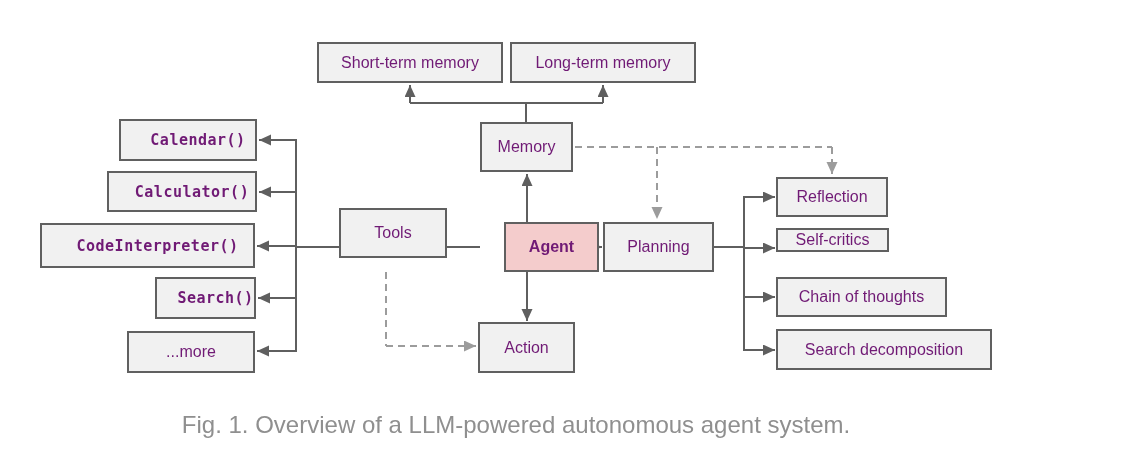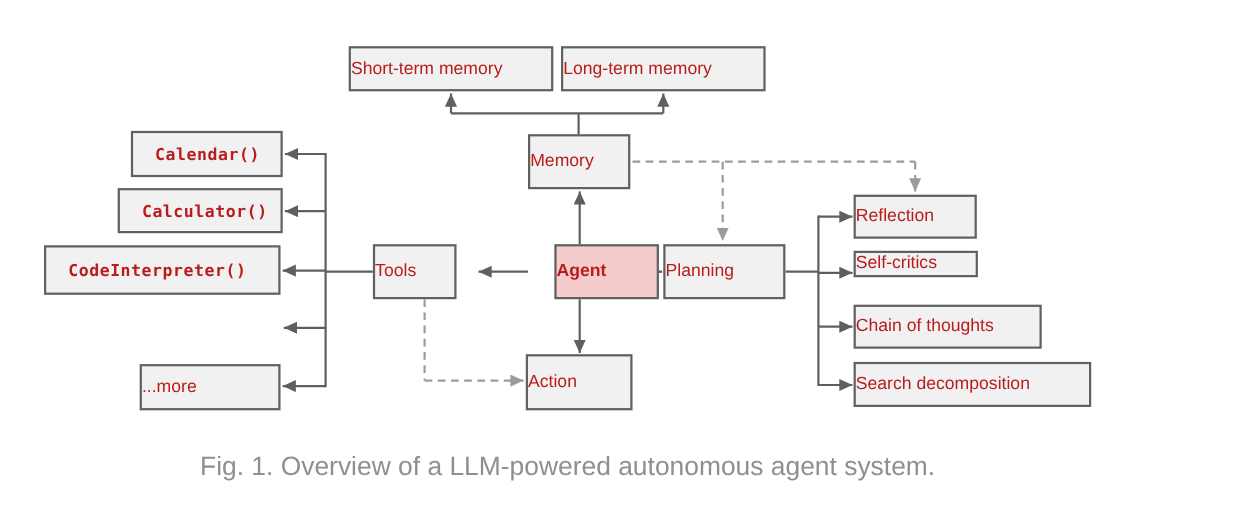--- a/index.html
+++ b/index.html
@@ -22,23 +22,23 @@
     width: 1124px;
     height: 470px;
   }
   .node {
     position: absolute;
     box-sizing: border-box;
     background: #f1f1f1;
     border: 2px solid #606060;
     display: flex;
     align-items: center;
-    justify-content: flex-start;
+    justify-content: center;
     font-size: 16px;
-    color: #b91c1c;
+    color: #701a75;
     white-space: nowrap;
     z-index: 2;
   }
   .node--accent {
     background: #f4cccc;
     font-weight: bold;
     margin-left: 24px;
   }
   .node--mono {
     font-family: "DejaVu Sans Mono", monospace;
@@ -116,32 +116,35 @@
   <div class="node" style="left:480px; top:122px; width:93px; height:50px">
     <span>Memory</span>
   </div>
   <div class="node node--accent" style="left:480px; top:222px; width:95px; height:50px">
     <span>Agent</span>
   </div>
   <div class="node" style="left:478px; top:322px; width:97px; height:51px">
     <span>Action</span>
   </div>
 
-  <div class="node" style="left:339px; top:222px; width:76px; height:50px">
+  <div class="node" style="left:339px; top:208px; width:108px; height:50px">
     <span>Tools</span>
   </div>
 
   <div class="node node--mono" style="left:119px; top:119px; width:138px; height:42px">
     <span>Calendar()</span>
   </div>
   <div class="node node--mono" style="left:40px; top:223px; width:215px; height:45px">
     <span>CodeInterpreter()</span>
   </div>
   <div class="node node--mono" style="left:107px; top:171px; width:150px; height:41px">
     <span>Calculator()</span>
+  </div>
+  <div class="node node--mono" style="left:155px; top:277px; width:101px; height:42px">
+    <span>Search()</span>
   </div>
   <div class="node" style="left:127px; top:331px; width:128px; height:42px">
     <span>...more</span>
   </div>
 
   <div class="node" style="left:603px; top:222px; width:111px; height:50px">
     <span>Planning</span>
   </div>
 
   <div class="node" style="left:776px; top:177px; width:112px; height:40px">

